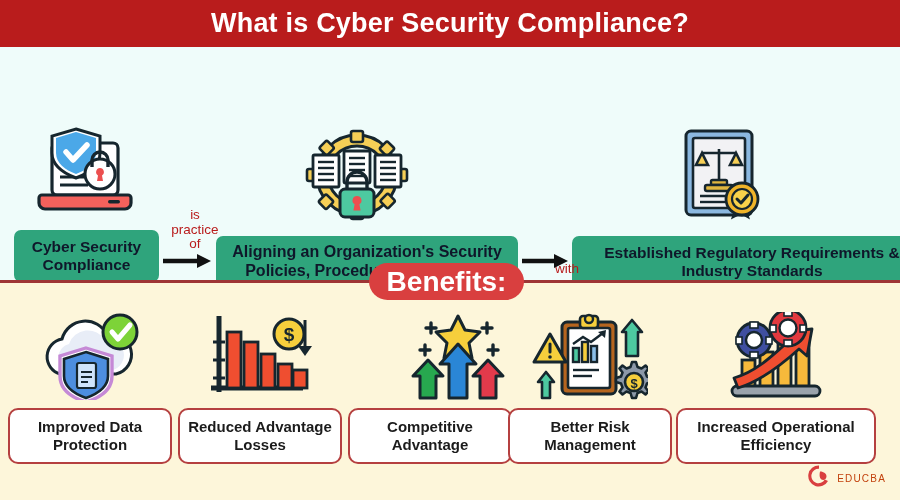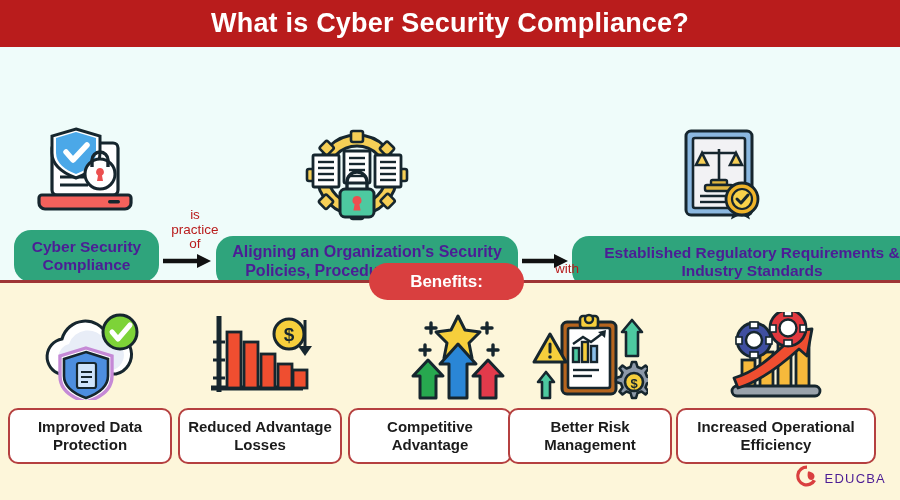--- a/index.html
+++ b/index.html
@@ -36,24 +36,24 @@
     background: #effcfa;
   }
   .flow-icon { position: absolute; }
   .icon1 { left: 30px;  top: 80px; }
   .icon2 { left: 305px; top: 82px; }
   .icon3 { left: 680px; top: 82px; }
 
   .box {
     position: absolute;
     background: #2fa47c;
-    border-radius: 17px;
+    border-radius: 7px;
     display: flex; align-items: center; justify-content: center;
     text-align: center;
-    color: #4c1d95;
+    color: #0f172a;
     font-weight: bold;
     line-height: 1.18;
     padding: 4px 10px;
   }
   .box1 { left: 14px;  top: 183px; width: 145px; height: 52px; font-size: 15.5px; }
   .box2 { left: 216px; top: 189px; width: 302px; height: 52px; font-size: 16px; }
   .box3 { left: 572px; top: 189px; width: 360px; height: 52px; font-size: 15.5px; }
   .conn-label {
     position: absolute;
     text-align: center;
@@ -76,21 +76,21 @@
     width: 900px; height: 3px;
     background: #9e3535;
   }
   .benefits-pill {
     position: absolute; left: 369px; top: 263px;
     width: 155px; height: 37px;
     background: #d93f3f;
     border-radius: 19px;
     display: flex; align-items: center; justify-content: center;
     color: #ffffff;
-    font-size: 17px;
+    font-size: 28px;
     font-weight: bold;
     z-index: 3;
   }
 
   
   .benefits-section {
     position: absolute; left: 0; top: 283px;
     width: 900px; height: 217px;
     background: #fdf6da;
   }
@@ -122,22 +122,22 @@
     font-weight: bold;
     line-height: 1.2;
   }
 
   
   .logo {
     position: absolute; right: 14px; bottom: 8px;
     display: flex; align-items: center; gap: 6px;
   }
   .logo-text {
-    color: #4c1d95;
-    font-size: 13px;
+    color: #c2410c;
+    font-size: 10px;
     letter-spacing: 1.2px;
     font-weight: normal;
   }
 </style>
 </head>
 <body>
 
 <div class="page">
 
   <div class="header">

